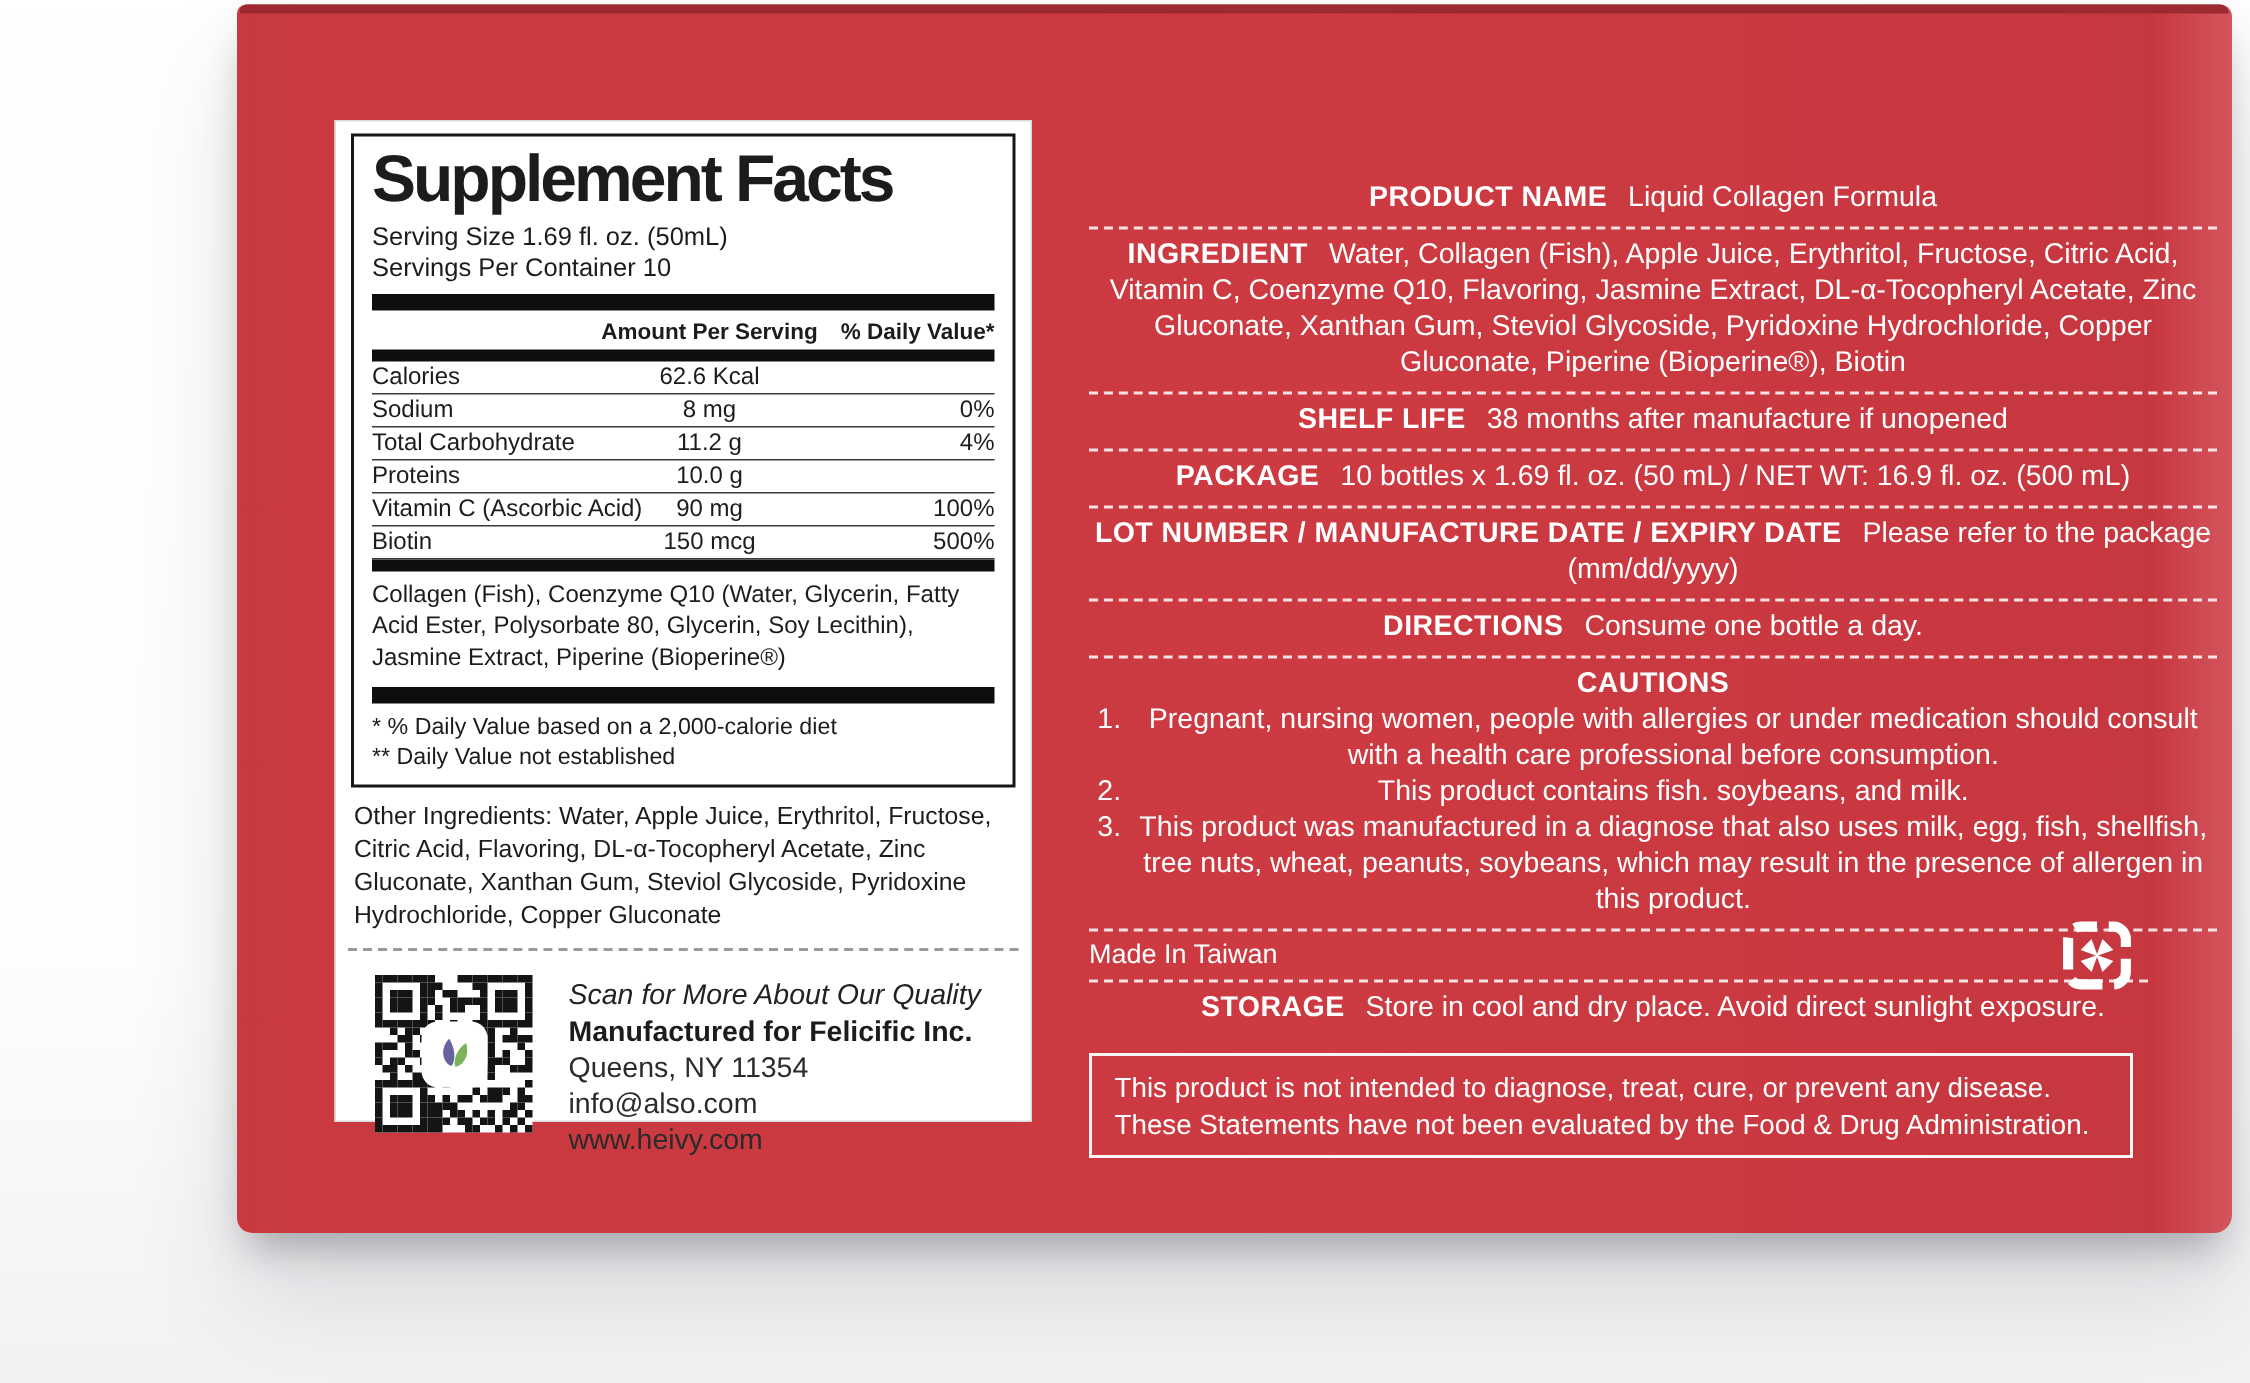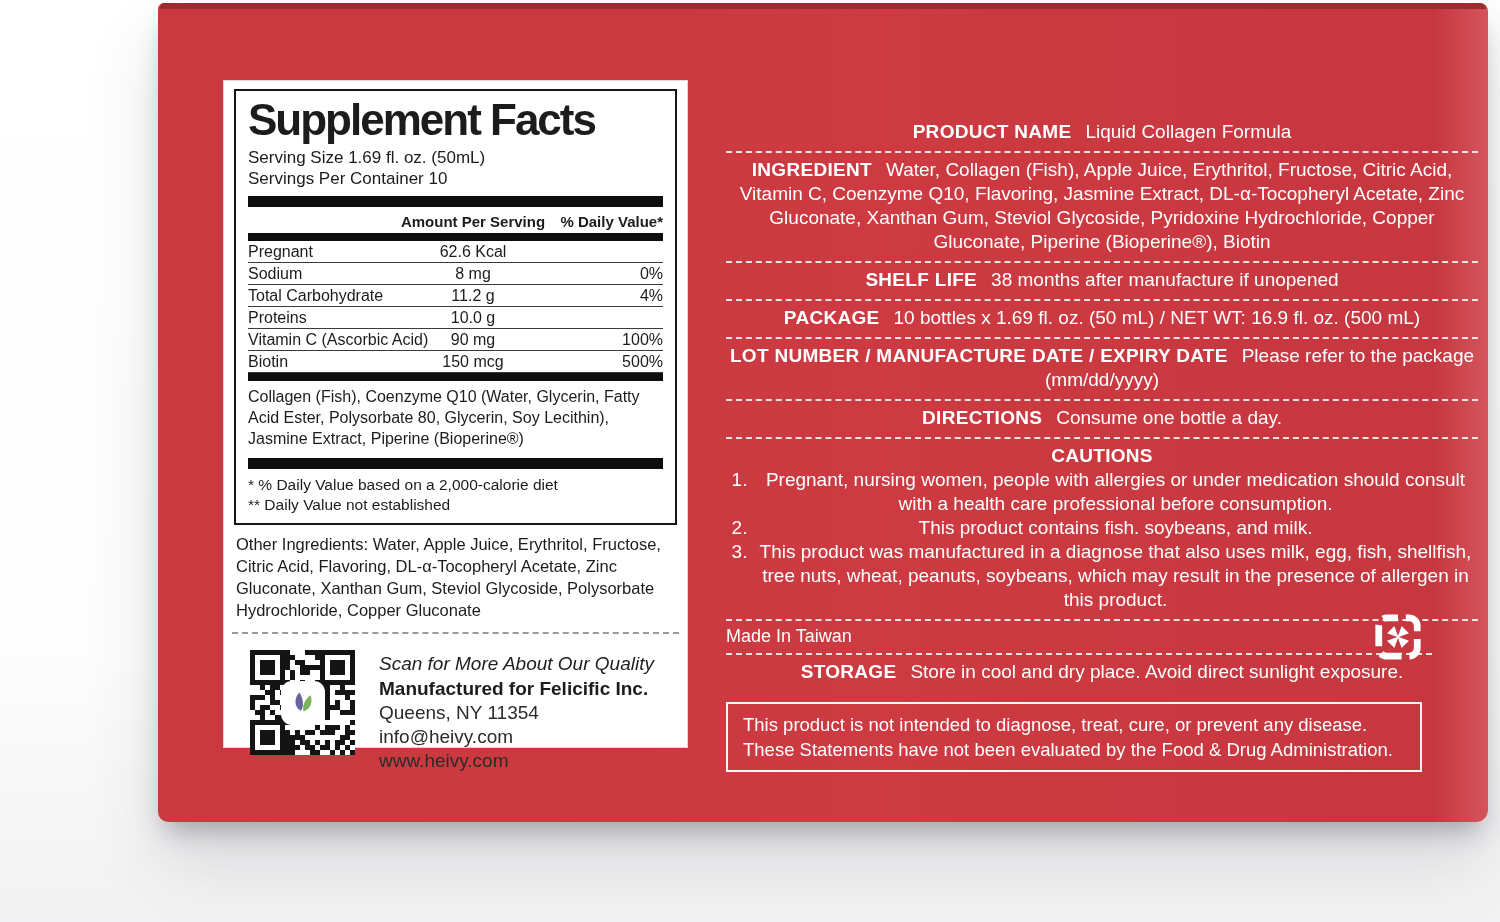--- a/index.html
+++ b/index.html
@@ -80,21 +80,21 @@
       <div class="sf-serving">Servings Per Container 10</div>
       <div class="bar bar-lg"></div>
 
       <div class="sf-headrow">
         <span class="amt">Amount Per Serving</span>
         <span class="dv">% Daily Value*</span>
       </div>
       <div class="bar bar-md"></div>
 
       <div class="frow">
-        <span class="nm">Pregnant</span>
+        <span class="nm">Calories</span>
         <span class="amt">62.6 Kcal</span>
         <span class="dv"></span>
       </div>
       <div class="frow">
         <span class="nm">Sodium</span>
         <span class="amt">8 mg</span>
         <span class="dv">0%</span>
       </div>
       <div class="frow">
         <span class="nm">Total Carbohydrate</span>
@@ -119,21 +119,21 @@
 
       <div class="bar bar-md"></div>
       <div class="blend">Collagen (Fish), Coenzyme Q10 (Water, Glycerin, Fatty Acid Ester, Polysorbate 80, Glycerin, Soy Lecithin), Jasmine Extract, Piperine (Bioperine®)</div>
       <div class="bar bar-ft"></div>
       <div class="fnotes">
         <div>* % Daily Value based on a 2,000-calorie diet</div>
         <div>** Daily Value not established</div>
       </div>
     </div>
 
-    <div class="other-ing">Other Ingredients: Water, Apple Juice, Erythritol, Fructose, Citric Acid, Flavoring, DL-α-Tocopheryl Acetate, Zinc Gluconate, Xanthan Gum, Steviol Glycoside, Polysorbate Hydrochloride, Copper Gluconate</div>
+    <div class="other-ing">Other Ingredients: Water, Apple Juice, Erythritol, Fructose, Citric Acid, Flavoring, DL-α-Tocopheryl Acetate, Zinc Gluconate, Xanthan Gum, Steviol Glycoside, Pyridoxine Hydrochloride, Copper Gluconate</div>
     <div class="gray-dash"></div>
 
     <div class="mfg-row">
       <div class="qr">
         <div class="qgrid">
             <i style="grid-row:1;grid-column:1"></i>
             <i style="grid-row:1;grid-column:2"></i>
             <i style="grid-row:1;grid-column:3"></i>
             <i style="grid-row:1;grid-column:4"></i>
             <i style="grid-row:1;grid-column:5"></i>
@@ -374,21 +374,21 @@
           <svg width="28" height="28" viewBox="0 0 40 40">
             <path d="M17 31 C7 27 7 12 15 5 C20 13 22 25 17 31 Z" fill="#66639f"></path>
             <path d="M21 32 C31 29 34 18 31 9 C23 14 18 25 21 32 Z" fill="#7cb35a"></path>
           </svg>
         </div>
       </div>
       <div class="mfg-text">
         <div class="it">Scan for More About Our Quality</div>
         <div class="bold">Manufactured for Felicific Inc.</div>
         <div class="reg">Queens, NY 11354</div>
-        <div class="reg">info@heivy.com</div>
+        <div class="reg">info@also.com</div>
         <div class="reg">www.heivy.com</div>
       </div>
     </div>
   </div>
 
   <div class="rp" style="top:112px;">
     <div class="sect">
       <b>PRODUCT NAME</b><span>Liquid Collagen Formula</span>
     </div>
     <div class="dash"></div>

